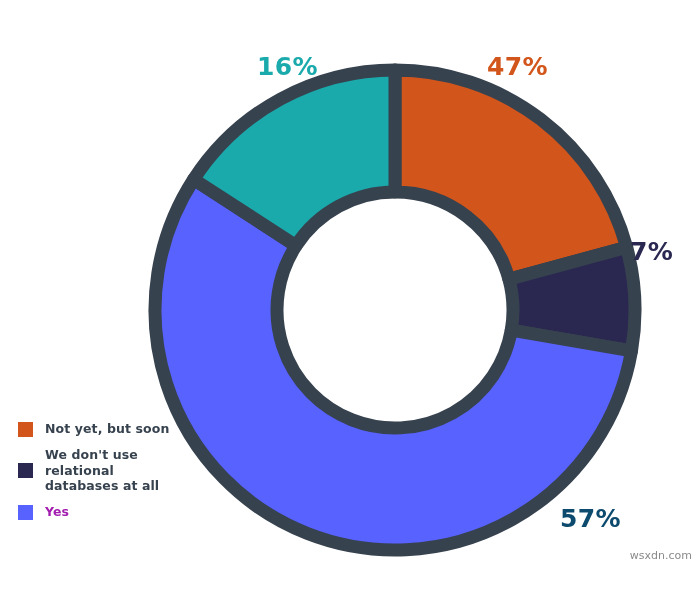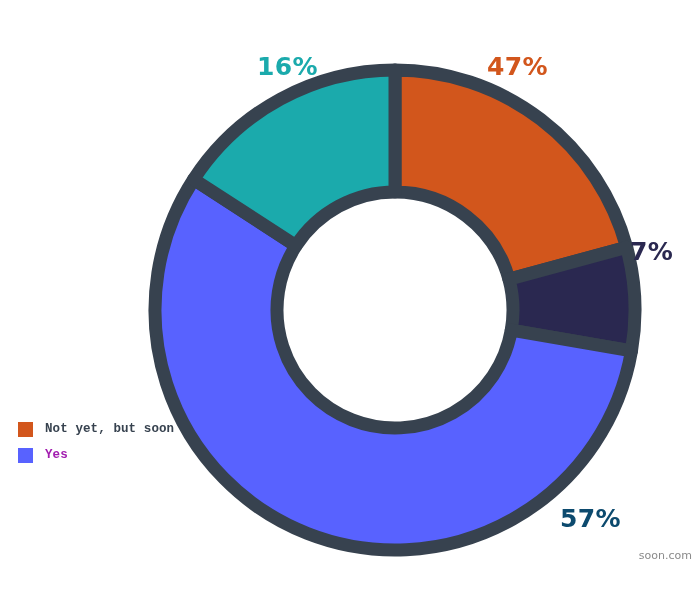--- a/index.html
+++ b/index.html
@@ -30,23 +30,22 @@
     display: block;
   }
   .legend {
     position: absolute;
     left: 18px;
     top: 421px;
     width: 190px;
   }
   .legend-item {
     display: flex;
-    align-items: flex-end;
+    align-items: center;
     margin-bottom: 10px;
-    font-family: Liberation Mono, monospace;
   }
   .legend-swatch {
     width: 15px;
     height: 15px;
     flex: 0 0 15px;
     margin-top: 1px;
   }
   .legend-label {
     margin-left: 12px;
     font-size: 12.5px;
@@ -93,20 +92,26 @@
   <div class="pct-label" id="pct-navy" style="left: 630px; top: 237px; color: rgb(42, 40, 80);">7%</div>
 
   <div class="pct-label" id="pct-blue" style="left: 560px; top: 488px; color: #0c4a6e; margin-top: 16px;">57%</div>
 
   <div class="legend">
     <div class="legend-item">
       <span class="legend-swatch" id="sw0" style="background: rgb(210, 86, 28);"></span>
       <span class="legend-label" style="color: rgb(55, 66, 79);">Not yet, but soon</span>
     </div>
     <div class="legend-item">
+      <span class="legend-swatch" id="sw1" style="background: rgb(42, 40, 80);"></span>
+      <span class="legend-label" style="color: rgb(55, 66, 79);">We don't use
+relational
+databases at all</span>
+    </div>
+    <div class="legend-item">
       <span class="legend-swatch" id="sw2" style="background: rgb(88, 98, 255);"></span>
       <span class="legend-label" style="color: #a21caf;">Yes</span>
     </div>
   </div>
 
-  <div class="watermark">soon.com</div>
+  <div class="watermark">wsxdn.com</div>
 
 </div>
 
 </body></html>

